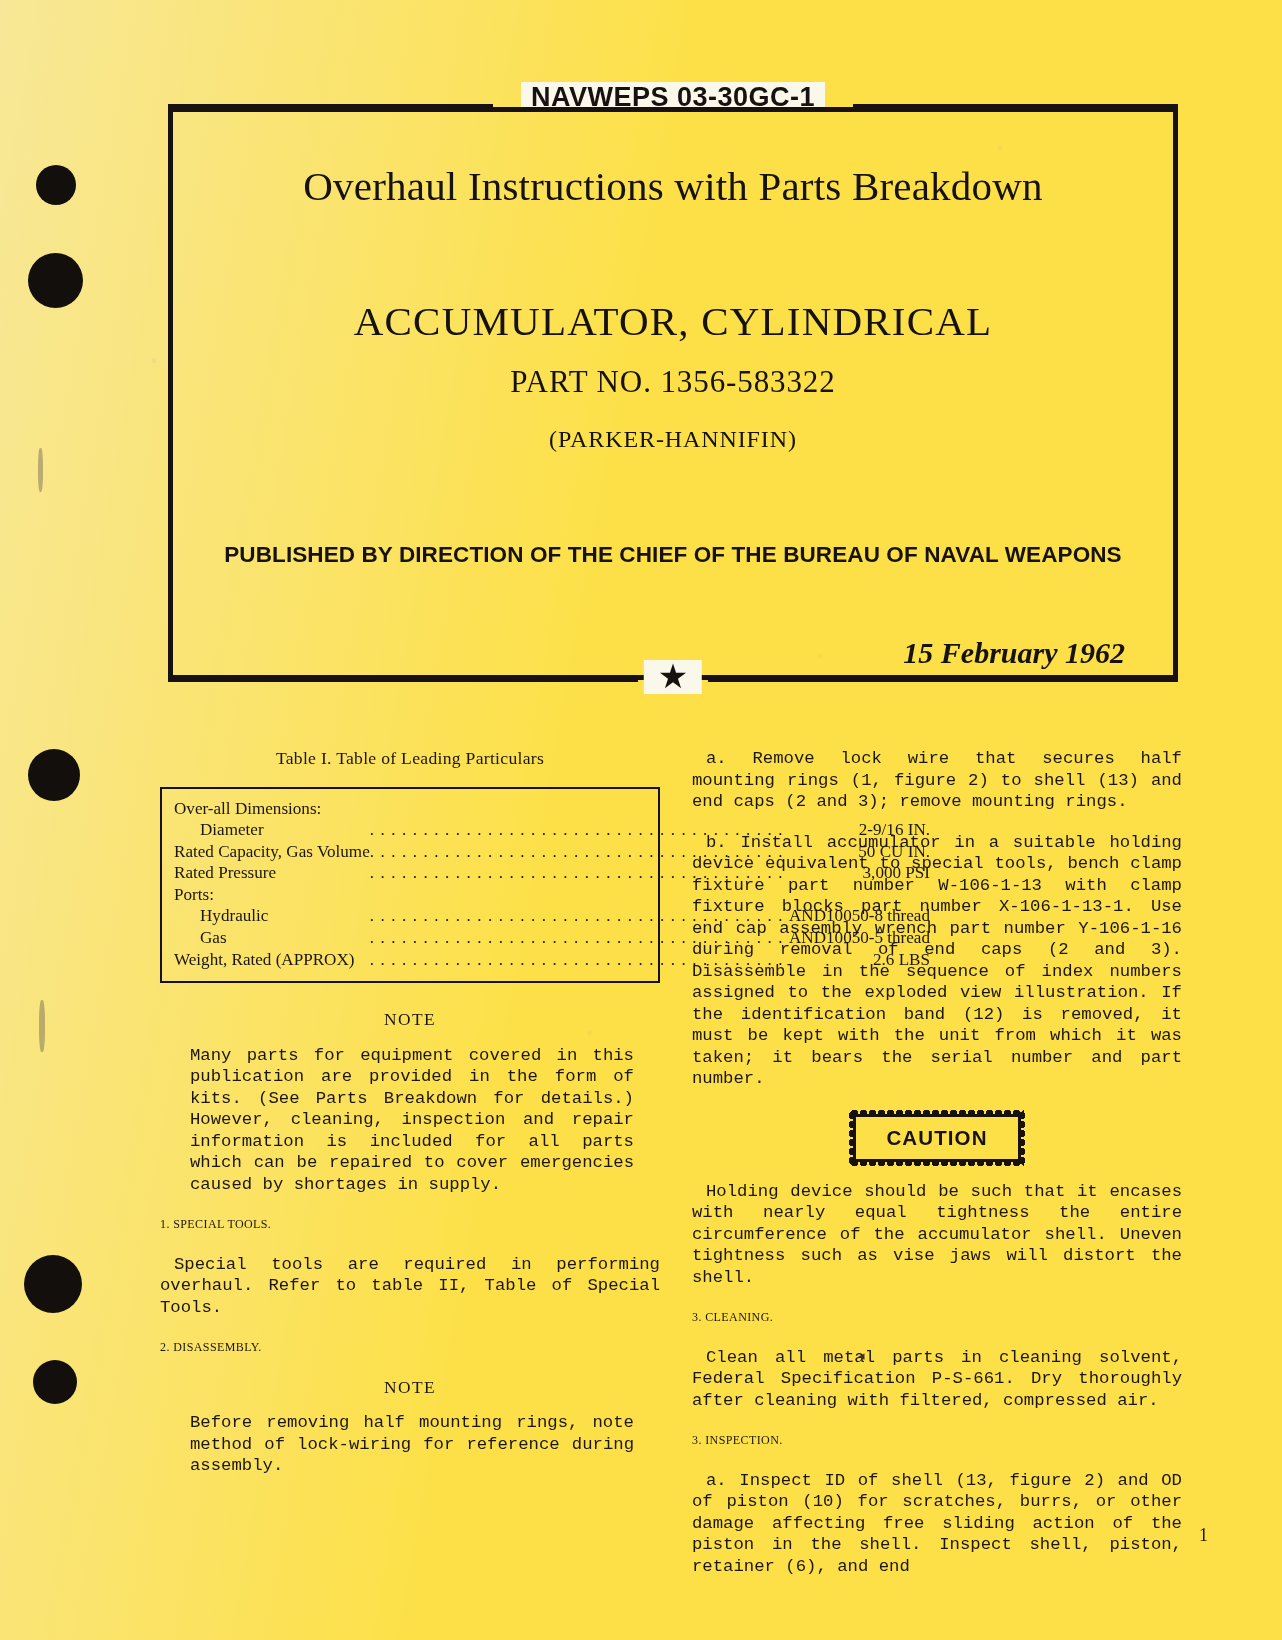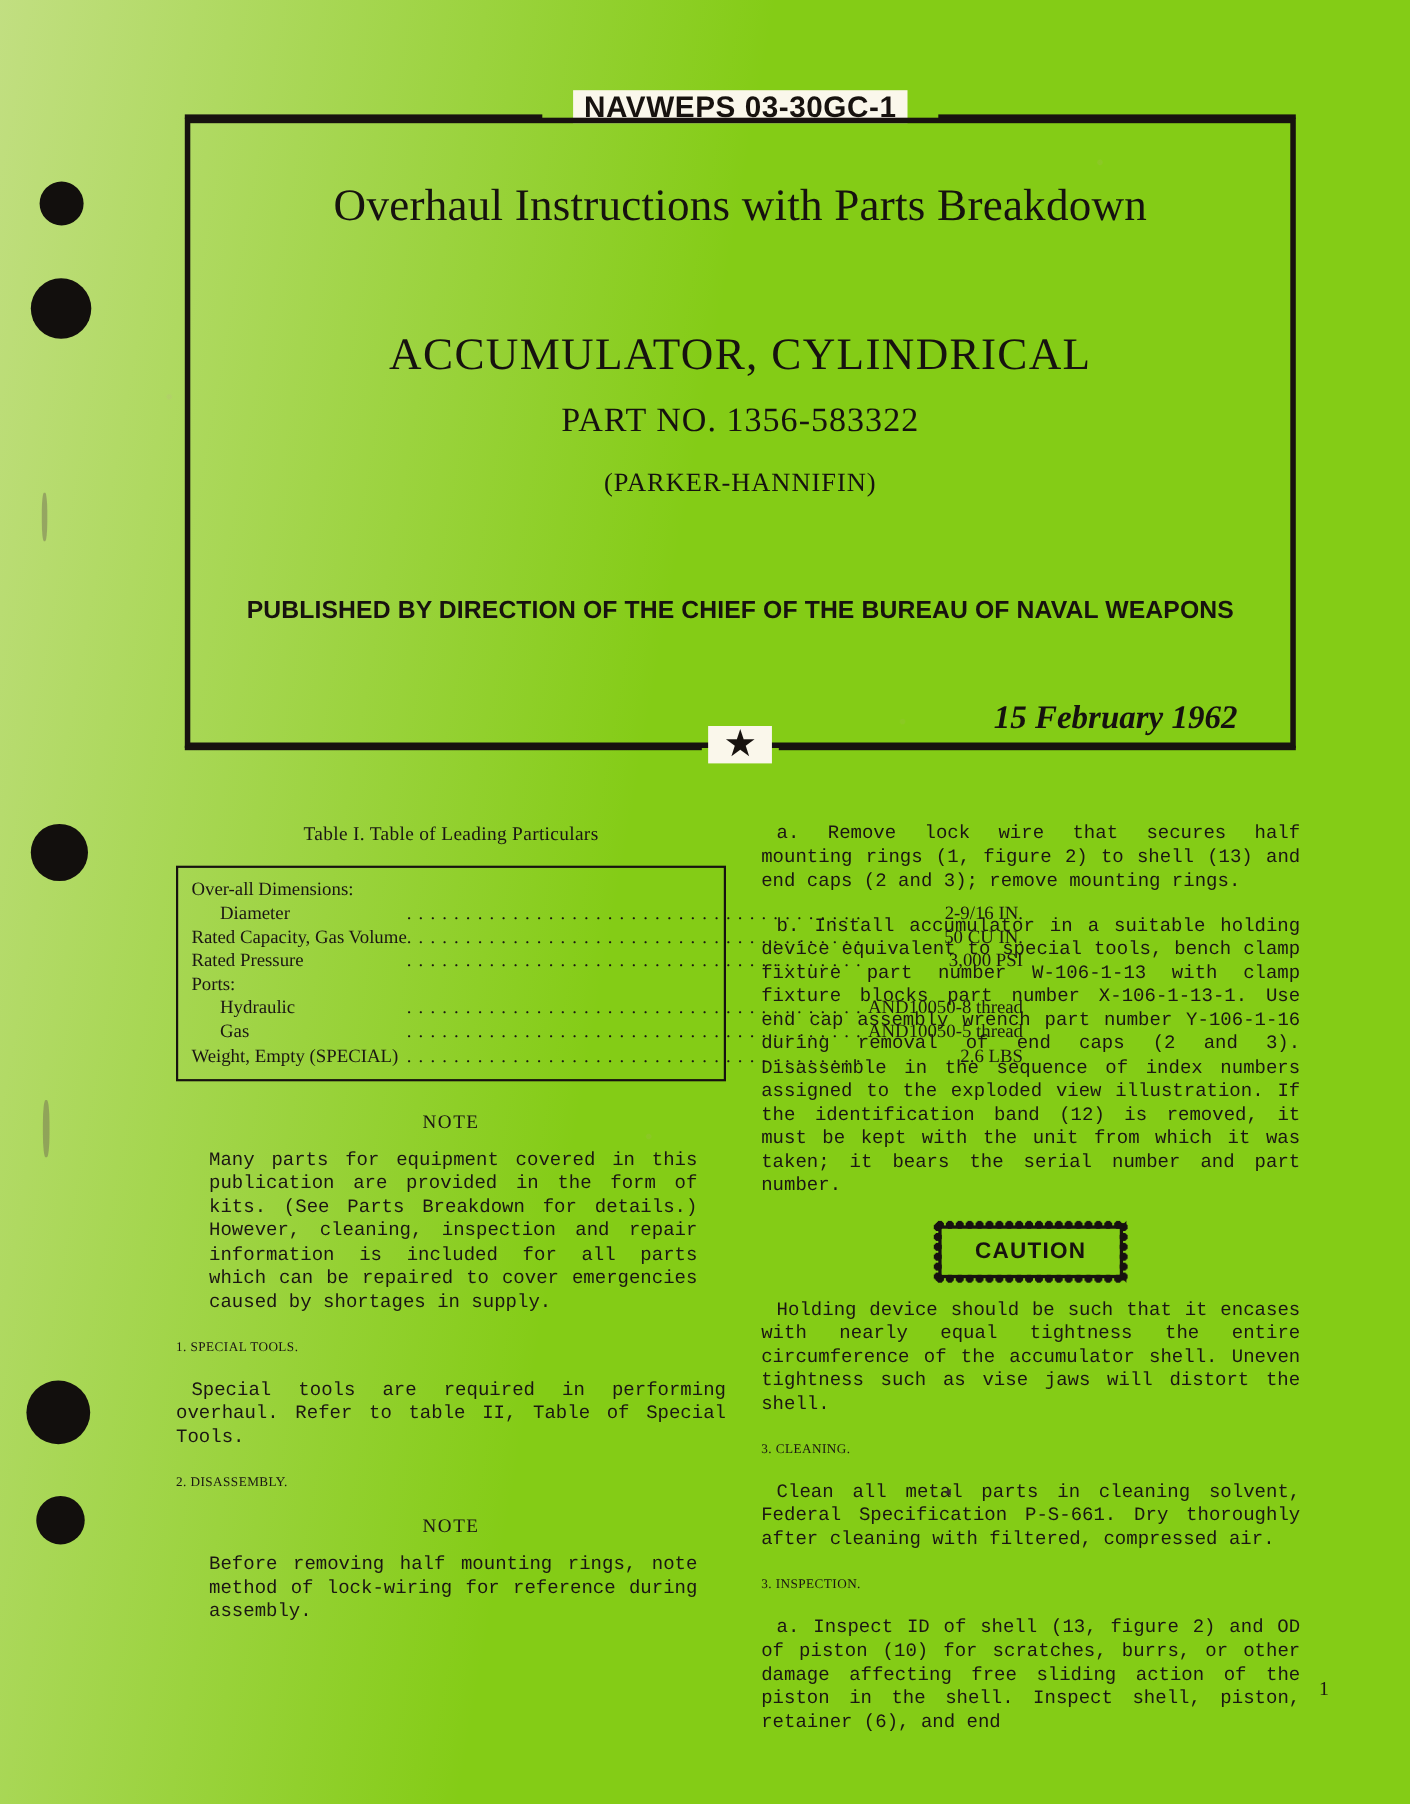--- a/index.html
+++ b/index.html
@@ -4,21 +4,21 @@
 <style>
   html,body{margin:0;padding:0;}
   body{
     width:1282px;height:1640px;
     background:#fbf8ec;
     font-family:"Liberation Serif", serif;
     color:#1a1714;
     position:relative;
     overflow:hidden;
   }
-  .page{position:absolute;inset:0;background:#84cc16;padding-left:21px;}
+  .page{position:absolute;inset:0;background:#fde047;padding-left:21px;}
   
   .paper-noise{
     position:absolute;inset:0;pointer-events:none;
     background:
       radial-gradient(circle at 12% 22%, rgba(190,175,140,.16) 0 2px, transparent 3px),
       radial-gradient(circle at 78% 9%, rgba(190,175,140,.13) 0 2px, transparent 3px),
       radial-gradient(circle at 46% 63%, rgba(185,170,135,.12) 0 2px, transparent 3px),
       radial-gradient(circle at 88% 74%, rgba(185,170,135,.12) 0 2px, transparent 3px),
       radial-gradient(circle at 30% 88%, rgba(190,175,140,.12) 0 2px, transparent 3px),
       radial-gradient(circle at 64% 40%, rgba(190,175,140,.10) 0 2px, transparent 3px),
@@ -256,21 +256,21 @@
               <td class="val">AND10050-8 thread</td>
             </tr>
             <tr>
               <td class="lbl indent1">Gas</td>
               <td class="dots">
                 <span class="leader">.......................................</span>
               </td>
               <td class="val">AND10050-5 thread</td>
             </tr>
             <tr>
-              <td class="lbl">Weight, Empty (SPECIAL)</td>
+              <td class="lbl">Weight, Rated (APPROX)</td>
               <td class="dots">
                 <span class="leader">.......................................</span>
               </td>
               <td class="val">2.6 LBS</td>
             </tr>
           </tbody>
       </table>
     </div>
 
     <div class="note-label">NOTE</div>

